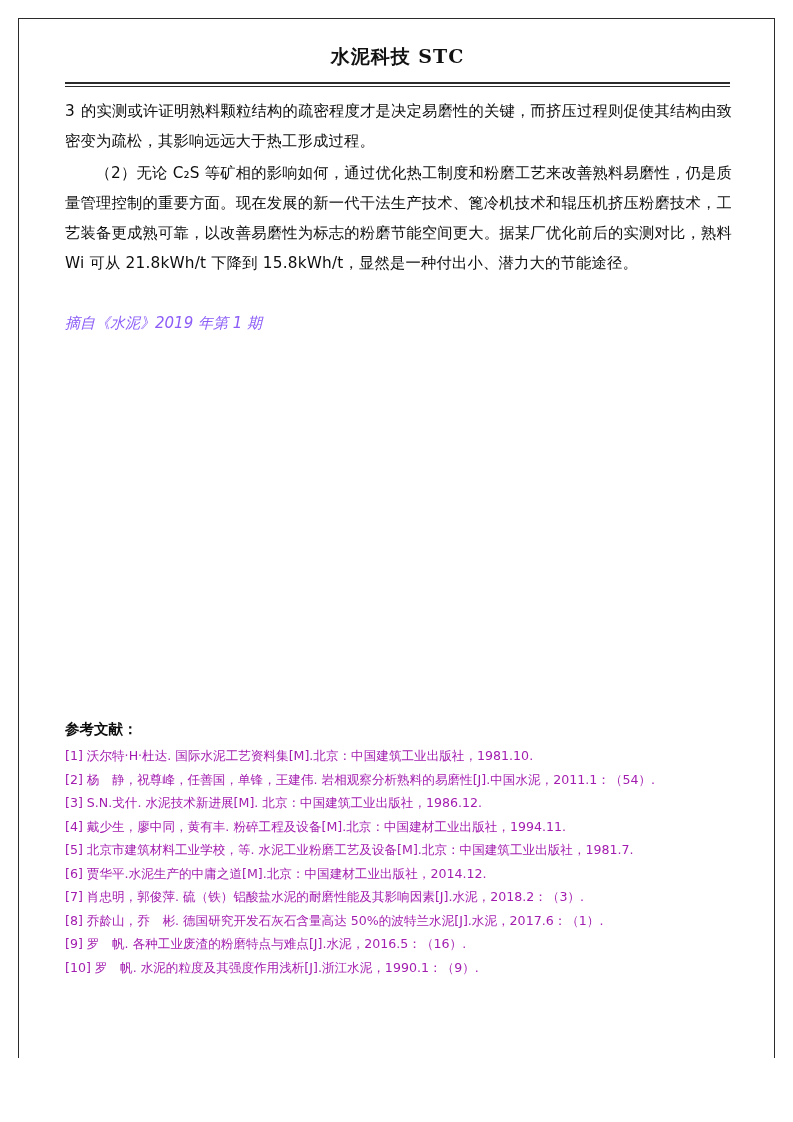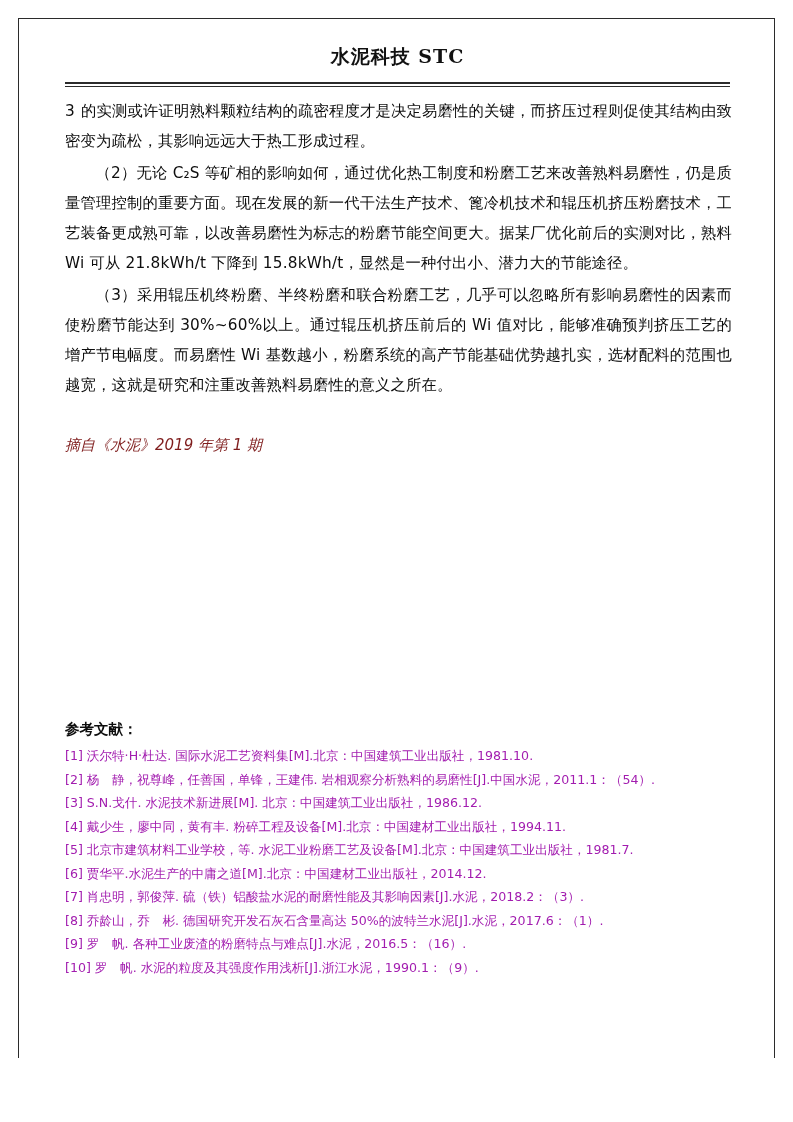--- a/index.html
+++ b/index.html
@@ -82,21 +82,21 @@
   }
   .para .num-lead {
     margin-right: 6px;
   }
   .source-line {
     font-family: "DejaVu Sans", sans-serif;
     font-size: 15px;
     font-style: italic;
     line-height: 30px;
     margin-top: 30px;
-    color: #7f1d1d;
+    color: #8b5cf6;
   }
 
   
   .refs {
     position: absolute;
     left: 65px;
     top: 716px;
     width: 667px;
   }
   .refs-title {
@@ -157,21 +157,20 @@
   </div>
   <div class="header-rule"></div>
   <div class="header-rule2"></div>
 
   <div class="content">
 
     <p class="para"><span class="num-lead">3</span><span>的实测或许证明熟料颗粒结构的疏密程度才是决定易磨性的关键，而挤压过程则促使其结构由致密变为疏松，其影响远远大于热工形成过程。</span></p>
 
     <p class="para indent"><span>（2）无论 C₂S 等矿相的影响如何，通过优化热工制度和粉磨工艺来改善熟料易磨性，仍是质量管理控制的重要方面。现在发展的新一代干法生产技术、篦冷机技术和辊压机挤压粉磨技术，工艺装备更成熟可靠，以改善易磨性为标志的粉磨节能空间更大。据某厂优化前后的实测对比，熟料 Wi 可从 21.8kWh/t 下降到 15.8kWh/t，显然是一种付出小、潜力大的节能途径。</span></p>
 
-    <p class="para indent"><span>（3）采用辊压机终粉磨、半终粉磨和联合粉磨工艺，几乎可以忽略所有影响易磨性的因素而使粉磨节能达到 30%~60%以上。通过辊压机挤压前后的 Wi 值对比，能够准确预判挤压工艺的增产节电幅度。而易磨性 Wi 基数越小，粉磨系统的高产节能基础优势越扎实，选材配料的范围也越宽，这就是研究和注重改善熟料易磨性的意义之所在。</span></p>
 
     <div class="source-line">摘自《水泥》2019 年第 1 期</div>
   </div>
 
   <div class="refs">
     <div class="refs-title">参考文献：</div>
     <div class="ref-item">[1] 沃尔特·H·杜达. 国际水泥工艺资料集[M].北京：中国建筑工业出版社，1981.10.</div>
     <div class="ref-item">[2] 杨　静，祝尊峰，任善国，单锋，王建伟. 岩相观察分析熟料的易磨性[J].中国水泥，2011.1：（54）.</div>
     <div class="ref-item">[3] S.N.戈什. 水泥技术新进展[M]. 北京：中国建筑工业出版社，1986.12.</div>
     <div class="ref-item">[4] 戴少生，廖中同，黄有丰. 粉碎工程及设备[M].北京：中国建材工业出版社，1994.11.</div>

